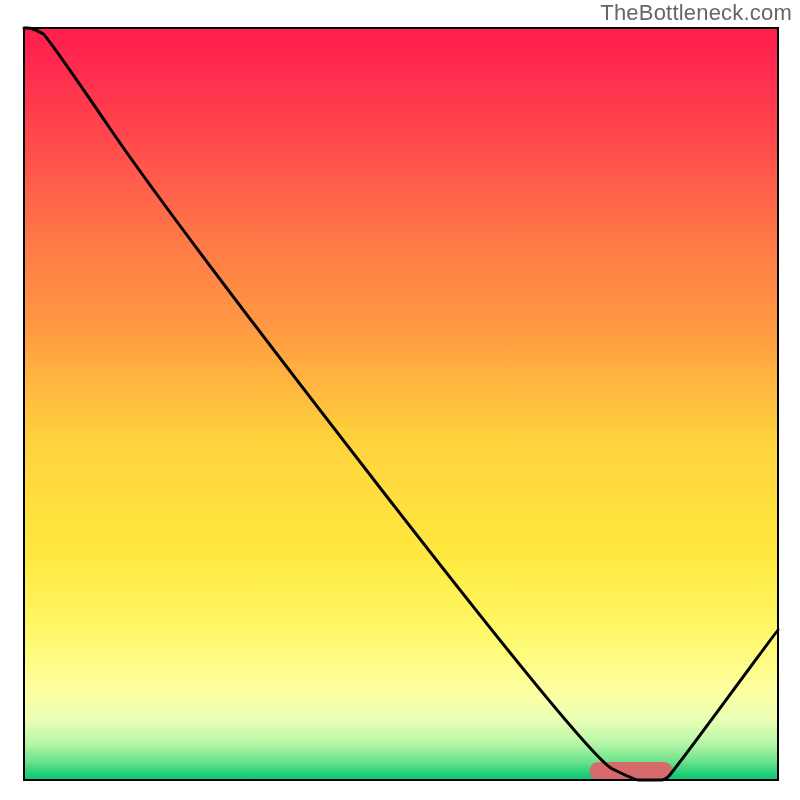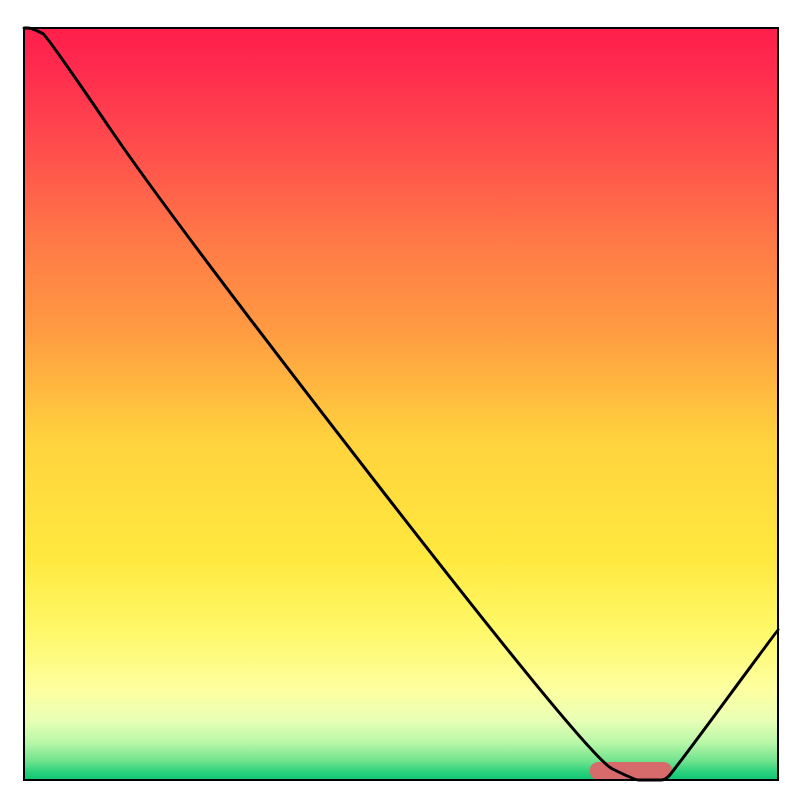--- a/index.html
+++ b/index.html
@@ -27,20 +27,21 @@
     user-select: none;
   }
   svg {
     display: block;
   }
 </style>
 </head>
 <body>
 
 <div class="wrap">
+  <div class="watermark">TheBottleneck.com</div>
 
   <svg id="chart-svg" width="800" height="800">
       <defs>
         <linearGradient id="bg-grad" x1="0" y1="0" x2="0" y2="1">
           <stop offset="0%" stop-color="#ff1e4b"></stop>
           <stop offset="5%" stop-color="#ff2a4e"></stop>
           <stop offset="15%" stop-color="#ff4a4d"></stop>
           <stop offset="28.000000000000004%" stop-color="#ff7847"></stop>
           <stop offset="40%" stop-color="#ff9a42"></stop>
           <stop offset="55.00000000000001%" stop-color="#ffd33d"></stop>

